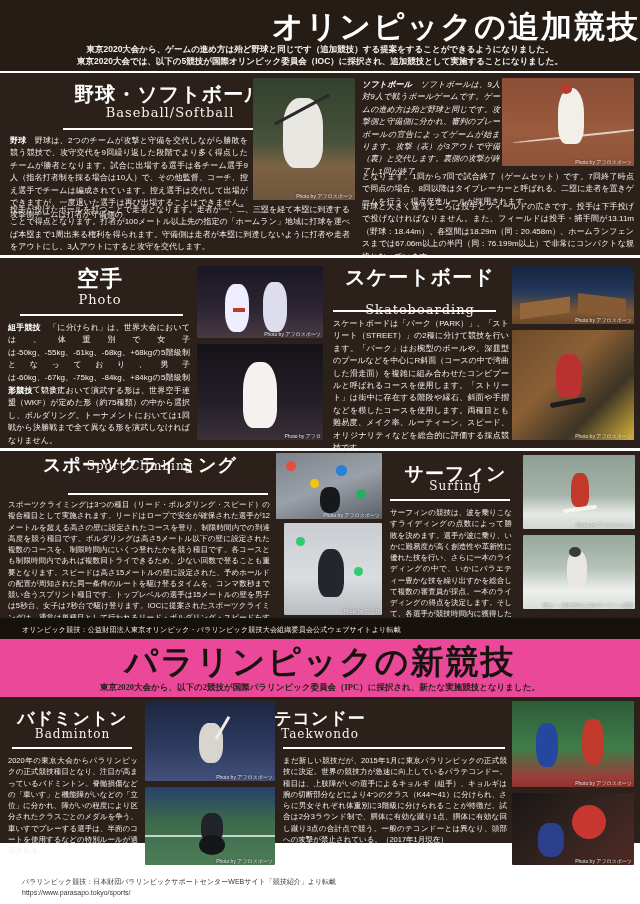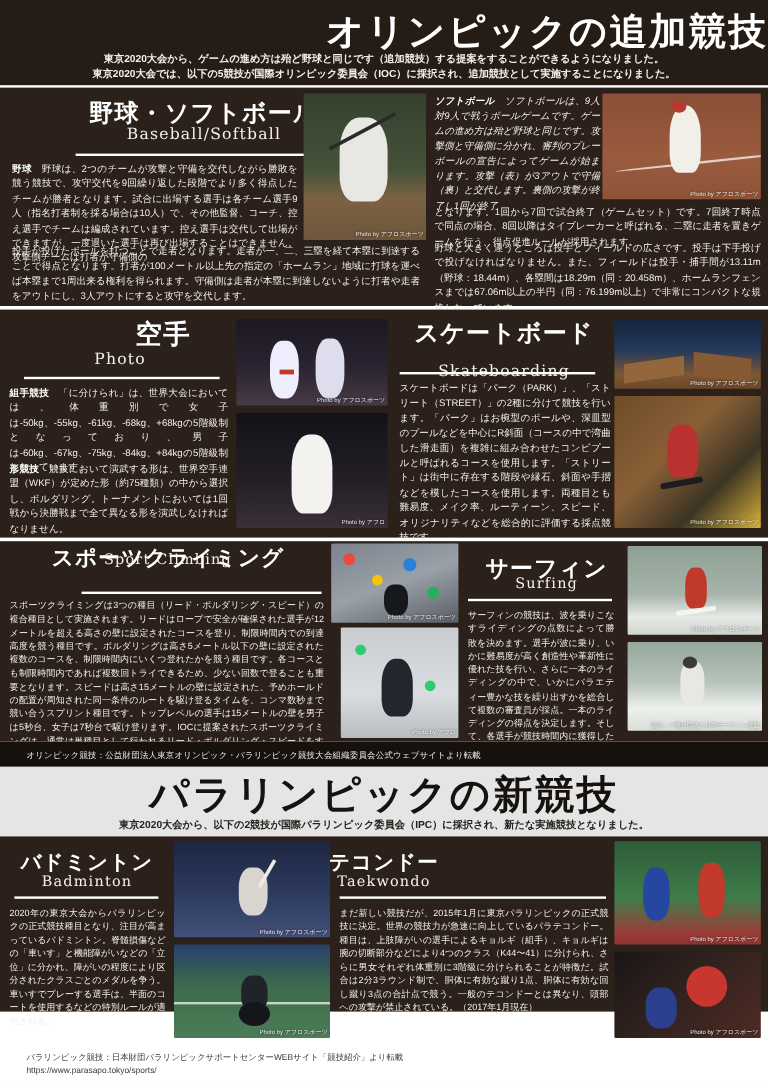--- a/index.html
+++ b/index.html
@@ -11,21 +11,21 @@
   .hr{position:absolute;height:2px;background:#ffffff;}
   .body{font-size:8px;line-height:1.55;color:#f3f0ec;text-align:justify;}
   .body b{color:#ffffff;}
   .small{font-size:7.5px;line-height:1.5;}
   .photo{position:absolute;overflow:hidden;border-radius:1px;}
   .pcred{position:absolute;right:2px;bottom:1px;font-size:5px;color:rgba(255,255,255,.9);text-shadow:0 0 2px rgba(0,0,0,.8);}
   .blob{position:absolute;border-radius:50%;}
   .band{position:absolute;left:0;width:640px;}
   .credit-band{background:#17110d;color:#f0ede9;}
   .credit-band span{position:absolute;left:22px;top:7px;font-size:7px;letter-spacing:.2px;}
-  .white-head{background:#e5e5e5;color:#16130f;}
+  .white-head{background:#ec4899;color:#16130f;font-family:Liberation Serif, serif;}
   .white-head .big{position:absolute;left:0;width:640px;top:1px;text-align:center;font-size:33px;font-weight:bold;letter-spacing:2px;color:#16130f;}
   .white-head .sub{position:absolute;left:0;width:640px;top:43px;text-align:center;font-size:8.5px;font-weight:bold;color:#24201b;}
   .footer{background:#ffffff;color:#3a3631;}
   .footer div{position:absolute;left:22px;font-size:7px;line-height:1.5;}
   .header{background:#251c16;}
   .header .big{position:absolute;left:0;width:640px;top:6px;text-align:right;font-size:31px;font-weight:bold;letter-spacing:2px;color:#ffffff;}
   .header .sub{position:absolute;left:0;width:640px;text-align:center;font-size:8.5px;font-weight:bold;color:#f3f0ec;}
 </style>
 </head>
 <body>
@@ -59,21 +59,21 @@
     <div class="photo" style="left:502px;top:5px;width:132px;height:88px;background:linear-gradient(180deg,#8a4f36 0%,#9a5b3e 60%,#8e5338 100%);">
       <div class="abs" style="left:10px;top:56px;width:150px;height:2px;background:rgba(255,255,255,.7);border-radius:50%;transform:rotate(-6deg);"></div>
       <div class="blob" style="left:56px;top:10px;width:26px;height:56px;background:#f2efe9;border-radius:45% 45% 30% 30%;"></div>
       <div class="blob" style="left:58px;top:6px;width:12px;height:10px;background:#b8392f;"></div>
       <span class="pcred">Photo by アフロスポーツ</span>
     </div>
   </div>
 
   <div class="sec" style="top:258px;height:190px;">
 
-    <div class="abs jtitle" style="left:0;top:6px;width:200px;font-size:22px;margin-left:36px;">空手</div>
+    <div class="abs jtitle" style="left:0;top:6px;width:200px;font-size:22px;">空手</div>
     <div class="abs etitle" style="left:0;top:34px;width:200px;font-size:13px;">Photo</div>
     <div class="hr" style="left:20px;top:56px;width:163px;"></div>
     <p class="abs body" style="left:8px;top:64px;width:182px;margin:0;"><b>組手競技</b>　<span>「に分けられ」は、世界大会においては、体重別で女子は-50kg、-55kg、-61kg、-68kg、+68kgの5階級制となっており、男子は-60kg、-67kg、-75kg、-84kg、+84kgの5階級制となっています。</span></p>
     <p class="abs body" style="left:8px;top:127px;width:182px;margin:0;"><b>形競技</b>　<span>競技において演武する形は、世界空手連盟（WKF）が定めた形（約75種類）の中から選択し、ボルダリング。トーナメントにおいては1回戦から決勝戦まで全て異なる形を演武しなければなりません。</span></p>
 
     <div class="photo" style="left:197px;top:8px;width:126px;height:72px;background:linear-gradient(180deg,#1b1822 0%,#2a2331 55%,#473a44 100%);">
       <div class="blob" style="left:28px;top:18px;width:24px;height:48px;background:#eef;border-radius:40%;"></div>
       <div class="blob" style="left:66px;top:16px;width:24px;height:50px;background:#dde;border-radius:40%;"></div>
       <div class="abs" style="left:36px;top:42px;width:12px;height:4px;background:#c0392b;"></div>
       <span class="pcred">Photo by アフロスポーツ</span>

